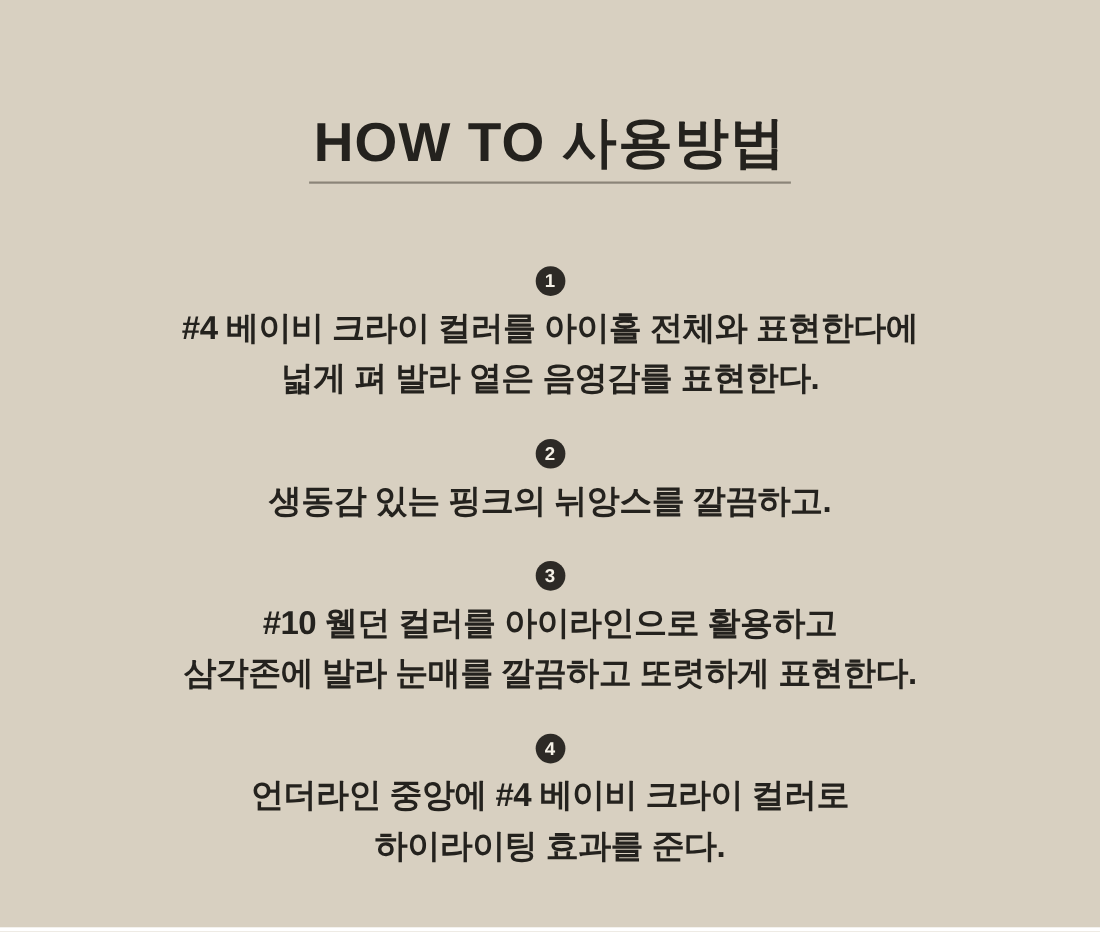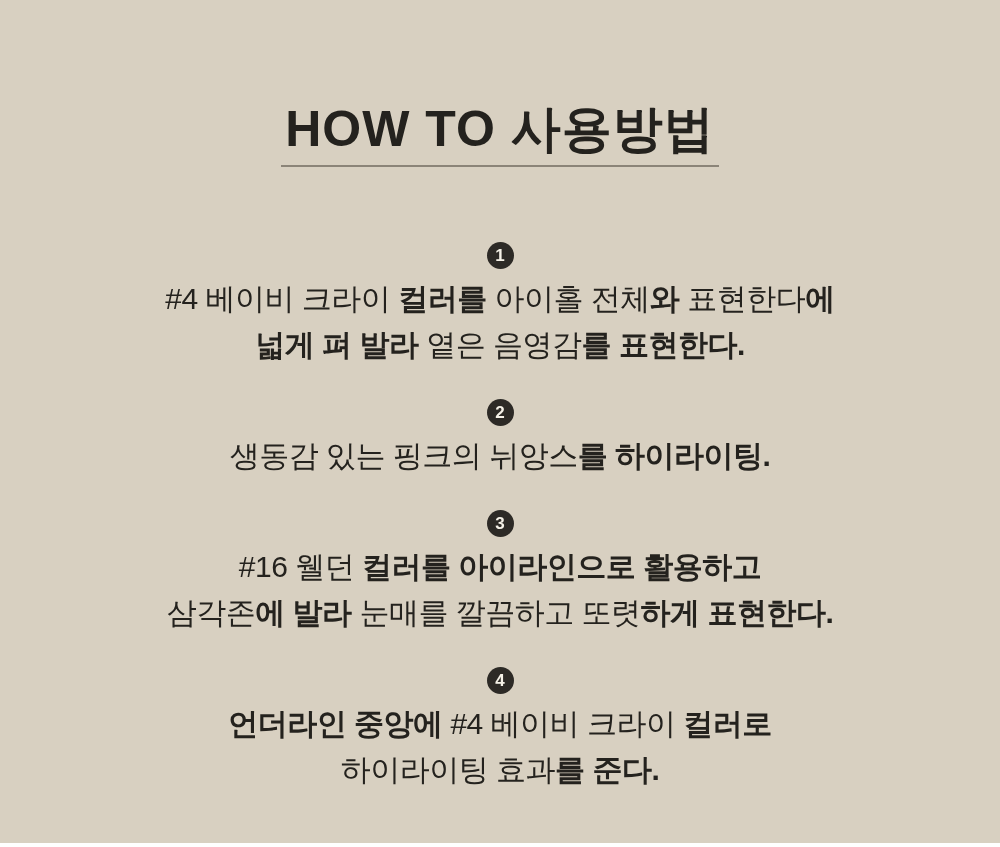--- a/index.html
+++ b/index.html
@@ -59,38 +59,38 @@
     margin: 0 1px;
     vertical-align: -5px;
   }
   .line {
     margin: 0;
     font-size: 30px;
     line-height: 46px;
     letter-spacing: -0.5px;
     white-space: nowrap;
   }
-  .line .b { font-weight: 400; }
+  .line .b { font-weight: 700; }
   .line .r { font-weight: 700; }
   .bottom-strip {
     position: absolute;
     left: 0;
     right: 0;
     bottom: 0;
     height: 4px;
     background: #ffffff;
   }
 </style>
 </head>
 <body>
 
 <div class="page" style="--bg: #d8d0c1; --ink: #24221e; --line: #8b8478; --badge: #2d2a26; --badge-text: #f5f1e7;">
   <div class="title-wrap">
     <h1 class="title">HOW TO 사용방법</h1>
   </div>
   <div class="steps">
       <div class="step"><span class="badge">1</span><p class="line"><span class="b">#4 베이비 크라이</span><span class="r"> 컬러를 </span><span class="b">아이홀 전체</span><span class="r">와 </span><span class="b">표현한다</span><span class="r">에</span></p><p class="line"><span class="r">넓게 펴 발라 </span><span class="b">옅은 음영감</span><span class="r">를 표현한다.</span></p></div>
-      <div class="step"><span class="badge">2</span><p class="line"><span class="b">생동감 있는 핑크의 뉘앙스</span><span class="r">를 하이라이팅.</span></p></div>
-      <div class="step"><span class="badge">3</span><p class="line"><span class="b">#16 웰던</span><span class="r"> 컬러를 아이라인으로 활용하고</span></p><p class="line"><span class="b">삼각존</span><span class="r">에 발라 </span><span class="b">눈매를 깔끔하고 또렷</span><span class="r">하게 표현한다.</span></p></div>
+      <div class="step"><span class="badge">2</span><p class="line"><span class="b">생동감 있는 핑크의 뉘앙스</span><span class="r">를 깔끔하고.</span></p></div>
+      <div class="step"><span class="badge">3</span><p class="line"><span class="b">#10 웰던</span><span class="r"> 컬러를 아이라인으로 활용하고</span></p><p class="line"><span class="b">삼각존</span><span class="r">에 발라 </span><span class="b">눈매를 깔끔하고 또렷</span><span class="r">하게 표현한다.</span></p></div>
       <div class="step"><span class="badge">4</span><p class="line"><span class="r">언더라인 중앙에 </span><span class="b">#4 베이비 크라이</span><span class="r"> 컬러로</span></p><p class="line"><span class="b">하이라이팅 효과</span><span class="r">를 준다.</span></p></div>
     </div>
   <div class="bottom-strip"></div>
 </div>
 
 </body></html>

